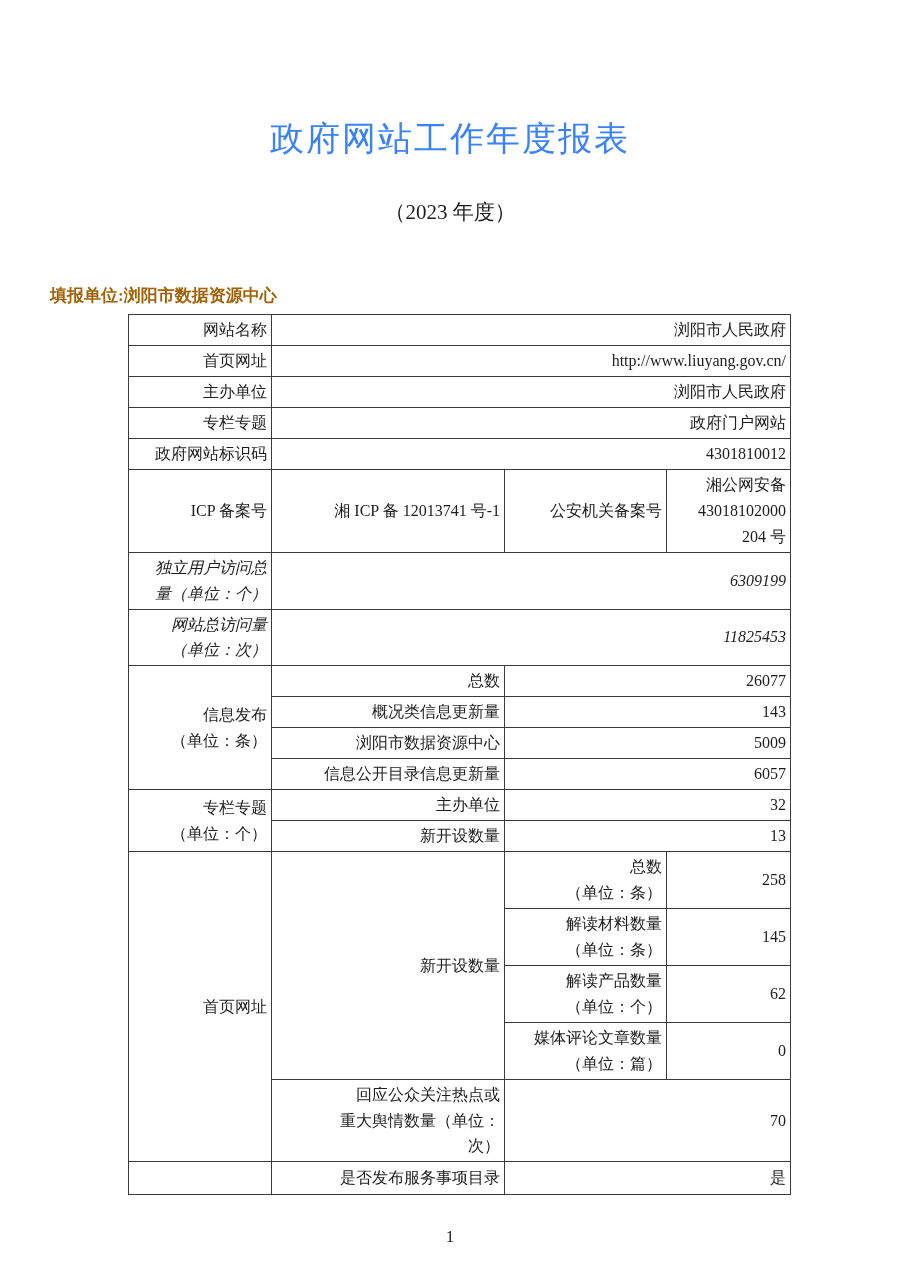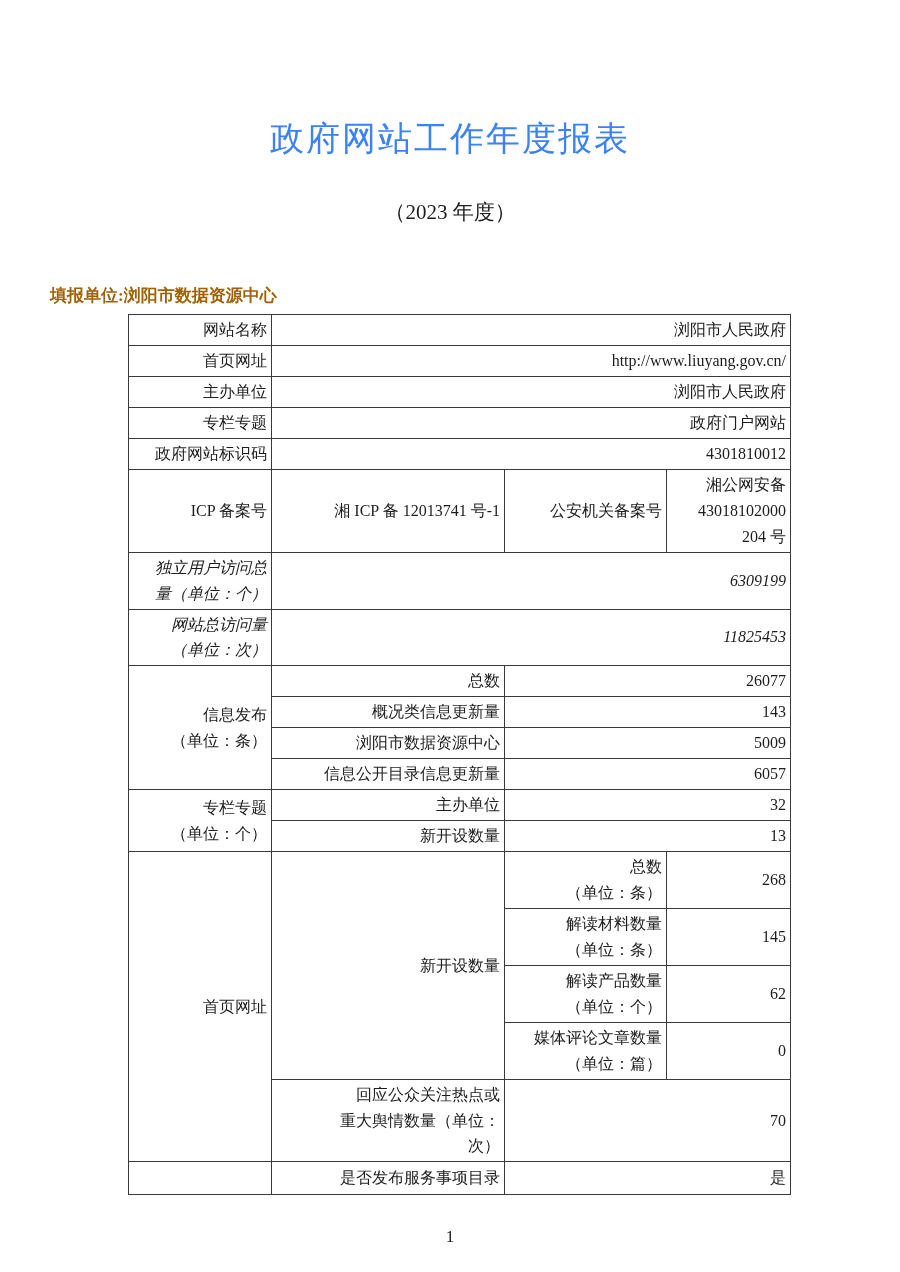--- a/index.html
+++ b/index.html
@@ -153,21 +153,21 @@
     <tr class="r-sm">
       <td>新开设数量</td>
       <td colspan="2">13</td>
     </tr>
 
     <tr class="r-lg">
       <td rowspan="5">首页网址</td>
       <td rowspan="4">新开设数量</td>
       <td>总数
 （单位：条）</td>
-      <td>268</td>
+      <td>258</td>
     </tr>
     <tr class="r-lg">
       <td>解读材料数量
 （单位：条）</td>
       <td>145</td>
     </tr>
     <tr class="r-lg">
       <td>解读产品数量
 （单位：个）</td>
       <td>62</td>

